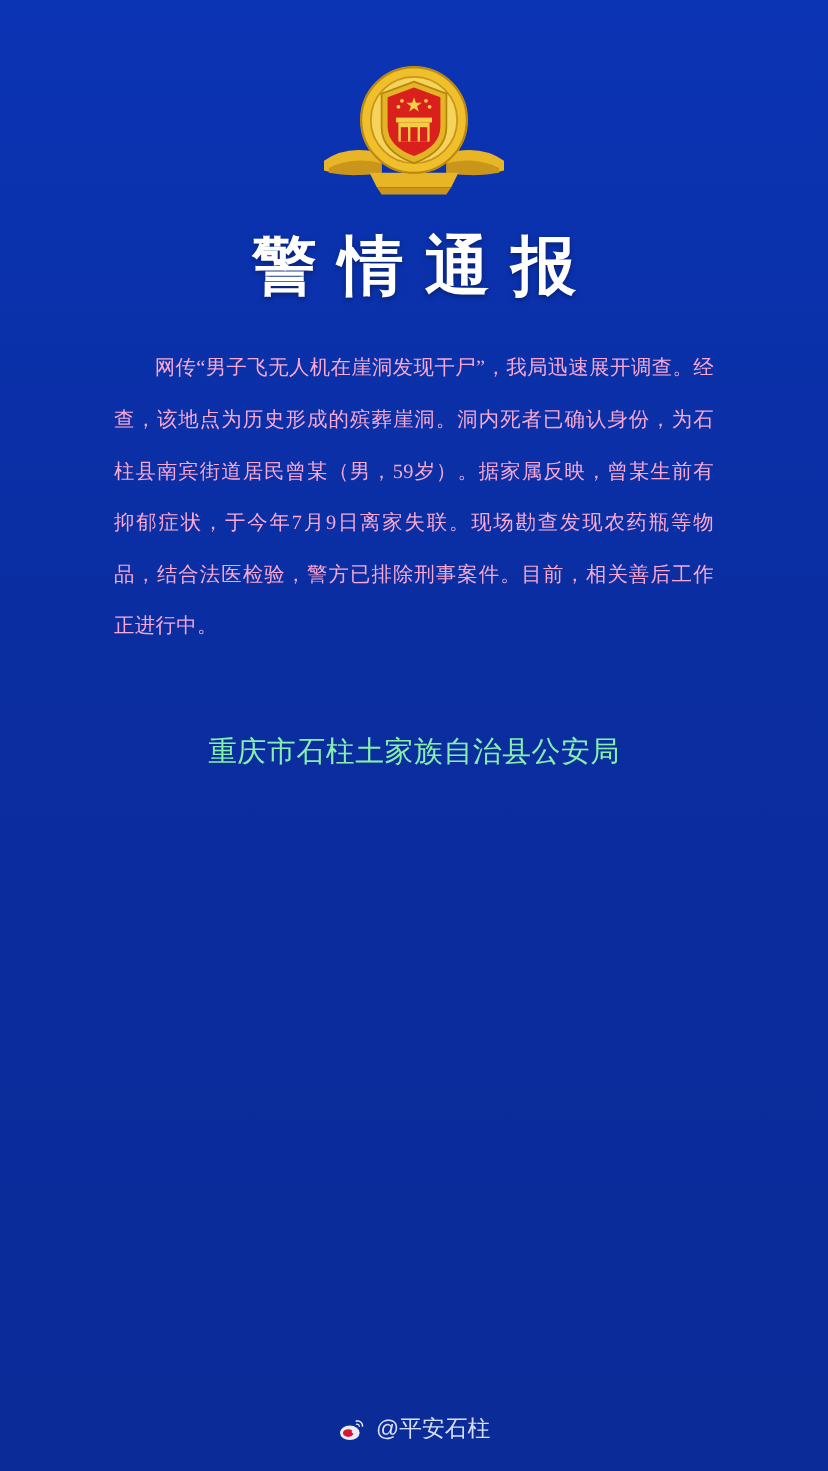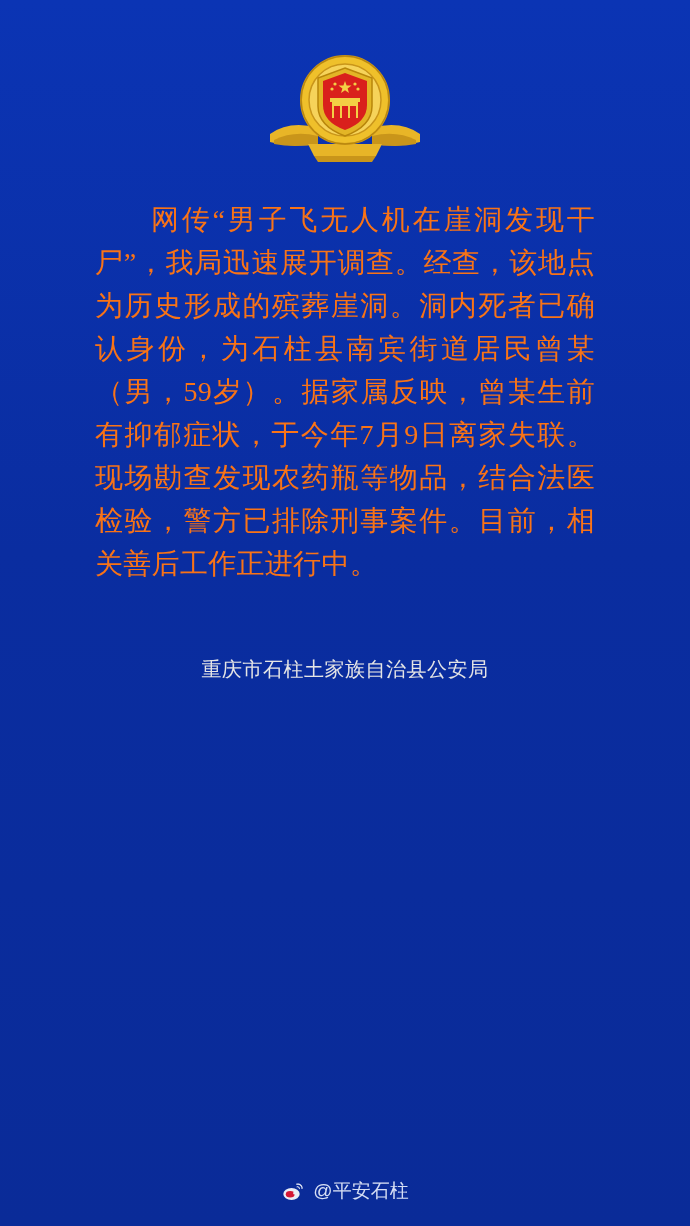--- a/index.html
+++ b/index.html
@@ -46,39 +46,39 @@
     text-shadow: 0 2px 4px rgba(0,0,0,0.35);
     line-height: 1.2;
   }
 
   
   .body-wrap {
     margin-top: 30px;
     width: 500px;
   }
   .para {
-    font-size: 28px;
+    font-size: 17px;
     line-height: 43px;
     text-align: justify;
     text-justify: inter-ideograph;
     text-indent: 2em;
-    color: #f97316;
+    color: #f9a8d4;
     margin: 0 0 2px 0;
     letter-spacing: 0.3px;
   }
 
   .sign-wrap {
     margin-top: 62px;
     width: 500px;
     text-align: center;
   }
   .sign-line {
-    font-size: 20px;
+    font-size: 24px;
     line-height: 40px;
-    color: #e5e5e5;
+    color: #86efac;
     letter-spacing: 0.5px;
     font-family: Liberation Serif, serif;
   }
 
   
   .footer {
     position: absolute;
     left: 0;
     right: 0;
     bottom: 22px;
@@ -133,20 +133,21 @@
       <polygon points="85,33 86.6,37.6 91.5,37.6 87.6,40.5 89,45 85,42.2 81,45 82.4,40.5 78.5,37.6 83.4,37.6" fill="#f3cf45"></polygon>
       <circle cx="75" cy="36" r="1.6" fill="#f3cf45"></circle>
       <circle cx="72" cy="41" r="1.6" fill="#f3cf45"></circle>
       <circle cx="95" cy="36" r="1.6" fill="#f3cf45"></circle>
       <circle cx="98" cy="41" r="1.6" fill="#f3cf45"></circle>
 
       <circle cx="85" cy="52" r="44" fill="none" stroke="#b8860b" stroke-width="1"></circle>
     </svg>
   </div>
 
+  <div class="title">警情通报</div>
 
   <div class="body-wrap">
     <p class="para">网传“男子飞无人机在崖洞发现干尸”，我局迅速展开调查。经查，该地点为历史形成的殡葬崖洞。洞内死者已确认身份，为石柱县南宾街道居民曾某（男，59岁）。据家属反映，曾某生前有抑郁症状，于今年7月9日离家失联。现场勘查发现农药瓶等物品，结合法医检验，警方已排除刑事案件。目前，相关善后工作正进行中。</p>
   </div>
 
   <div class="sign-wrap">
     <div class="sign-line">重庆市石柱土家族自治县公安局</div>
   </div>
 
   <div class="footer">

